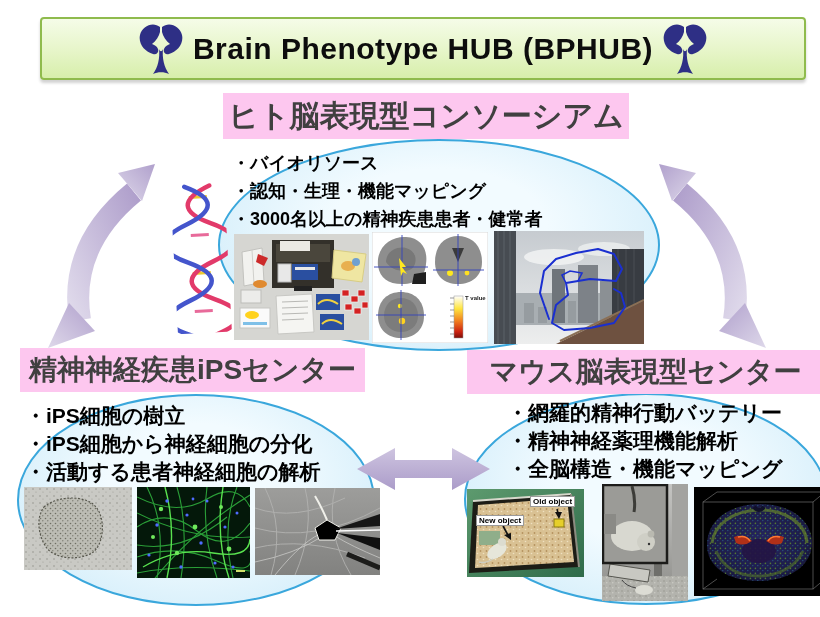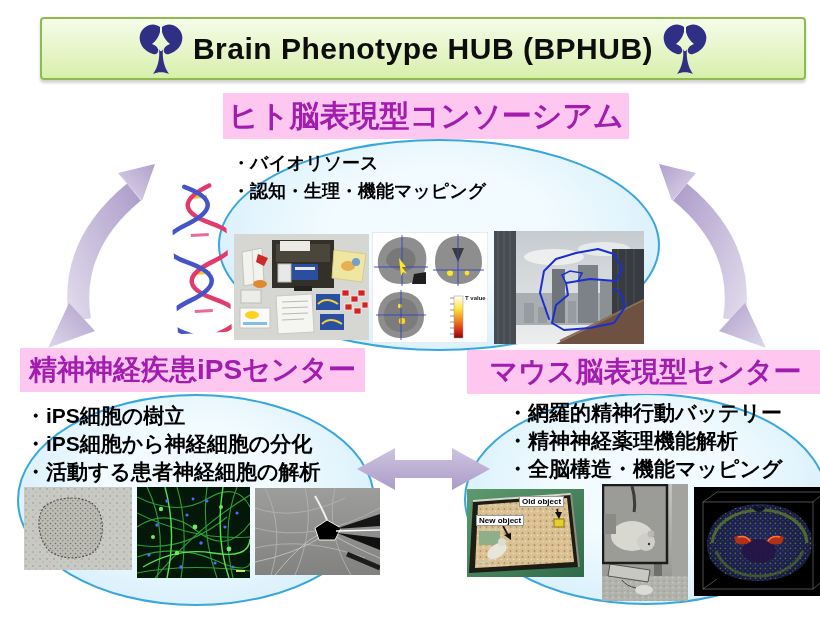--- a/index.html
+++ b/index.html
@@ -9,21 +9,21 @@
 
   
   .titlebar{left:28px;top:17px;width:766px;height:63px;box-sizing:border-box;
     background:linear-gradient(180deg,#f5fce8 0%,#e6f5c8 55%,#d7efab 100%);
     border:2px solid #8fbb4d;border-radius:4px;box-shadow:0 3px 3px rgba(0,0,0,.18);
     display:flex;align-items:center;justify-content:center;gap:10px;z-index:3;}
   .title-text{font-size:30px;font-weight:600;letter-spacing:.5px;color:#0d0d0d;}
   .logo{width:44px;height:52px;}
 
   
-  .pinklabel{background:#fdc7ef;color:#a21caf;font-weight:bold;display:flex;
+  .pinklabel{background:#fdc7ef;color:#404040;font-weight:bold;display:flex;
     align-items:center;justify-content:center;white-space:nowrap;z-index:4;text-align:center;}
   .lbl-human{left:211px;top:93px;width:406px;height:46px;font-size:30px;}
   .lbl-ips{left:8px;top:348px;width:345px;height:44px;font-size:28px;}
   .lbl-mouse{left:455px;top:350px;width:357px;height:44px;font-size:28px;}
 
   
   .ellipse{border:2px solid #3aa7dc;border-radius:50%;box-sizing:border-box;
     background:radial-gradient(ellipse at 50% 42%,#f2fbff 35%,#d9f0fb 75%,#c4e6f6 100%);z-index:1;}
   .el-human{left:206px;top:139px;width:442px;height:212px;}
   .el-ips{left:5px;top:394px;width:358px;height:212px;}
@@ -101,20 +101,21 @@
   <div class="abs ellipse el-ips"></div>
   <div class="abs ellipse el-mouse"></div>
 
   <div class="abs pinklabel lbl-human">ヒト脳表現型コンソーシアム</div>
   <div class="abs pinklabel lbl-ips">精神神経疾患iPSセンター</div>
   <div class="abs pinklabel lbl-mouse">マウス脳表現型センター</div>
 
   <div class="abs bullets bl-human">
     <div>・バイオリソース</div>
     <div>・認知・生理・機能マッピング</div>
+    <div>・3000名以上の精神疾患患者・健常者</div>
   </div>
   <div class="abs bullets bl-ips">
     <div>・iPS細胞の樹立</div>
     <div>・iPS細胞から神経細胞の分化</div>
     <div>・活動する患者神経細胞の解析</div>
   </div>
   <div class="abs bullets bl-mouse">
     <div>・網羅的精神行動バッテリー</div>
     <div>・精神神経薬理機能解析</div>
     <div>・全脳構造・機能マッピング</div>
@@ -380,21 +381,21 @@
       <rect x="12" y="42" width="21" height="14" fill="#8fae8a"></rect>
       <ellipse cx="30" cy="62" rx="11" ry="6.5" fill="#e6e6da" transform="rotate(-35 30 62)"></ellipse>
       <circle cx="35" cy="53" r="4" fill="#dcdcd0"></circle>
       <path d="M26,70 q-8,5 -14,3" stroke="#cfcfc2" stroke-width="1.4" fill="none"></path>
       <line x1="90" y1="20" x2="92" y2="28" stroke="#111" stroke-width="1.6"></line>
       <polygon points="92,30 88,23 95,23" fill="#111"></polygon>
       <line x1="36" y1="37" x2="42" y2="48" stroke="#111" stroke-width="1.6"></line>
       <polygon points="44,51 37,46 44,44" fill="#111"></polygon>
     </svg>
   </div>
-  <span class="tag" style="left:507px;top:496px;">Old object</span>
+  <span class="tag" style="left:518px;top:496px;">Old object</span>
   <span class="tag" style="left:464px;top:515px;">New object</span>
 
   <div class="abs photo" style="left:590px;top:484px;width:86px;height:117px;">
     <svg width="86" height="117" viewBox="0 0 86 117">
       <defs>
           <linearGradient id="mg" x1="0" y1="0" x2="0" y2="1">
         <stop offset="0" stop-color="#c4c4c2"></stop>
             <stop offset="1" stop-color="#8c8c88"></stop>
           </linearGradient>
       <pattern id="bed2" width="6" height="5" patternUnits="userSpaceOnUse">

